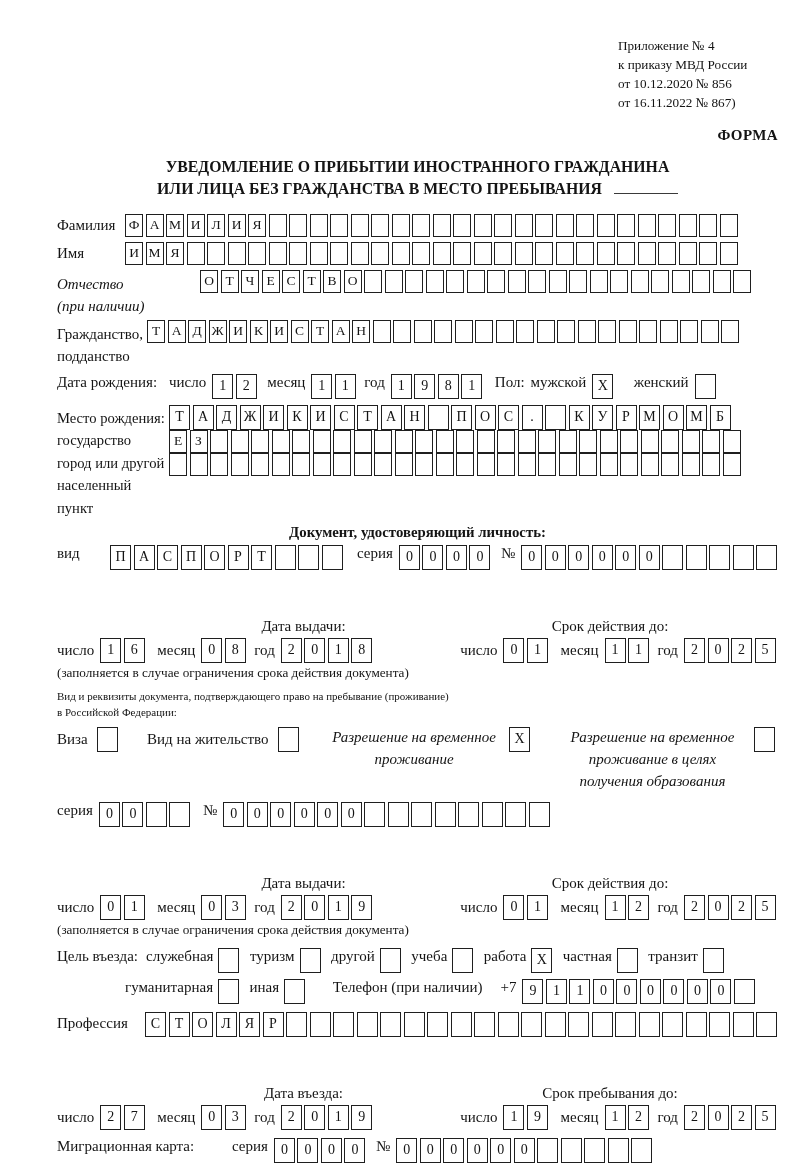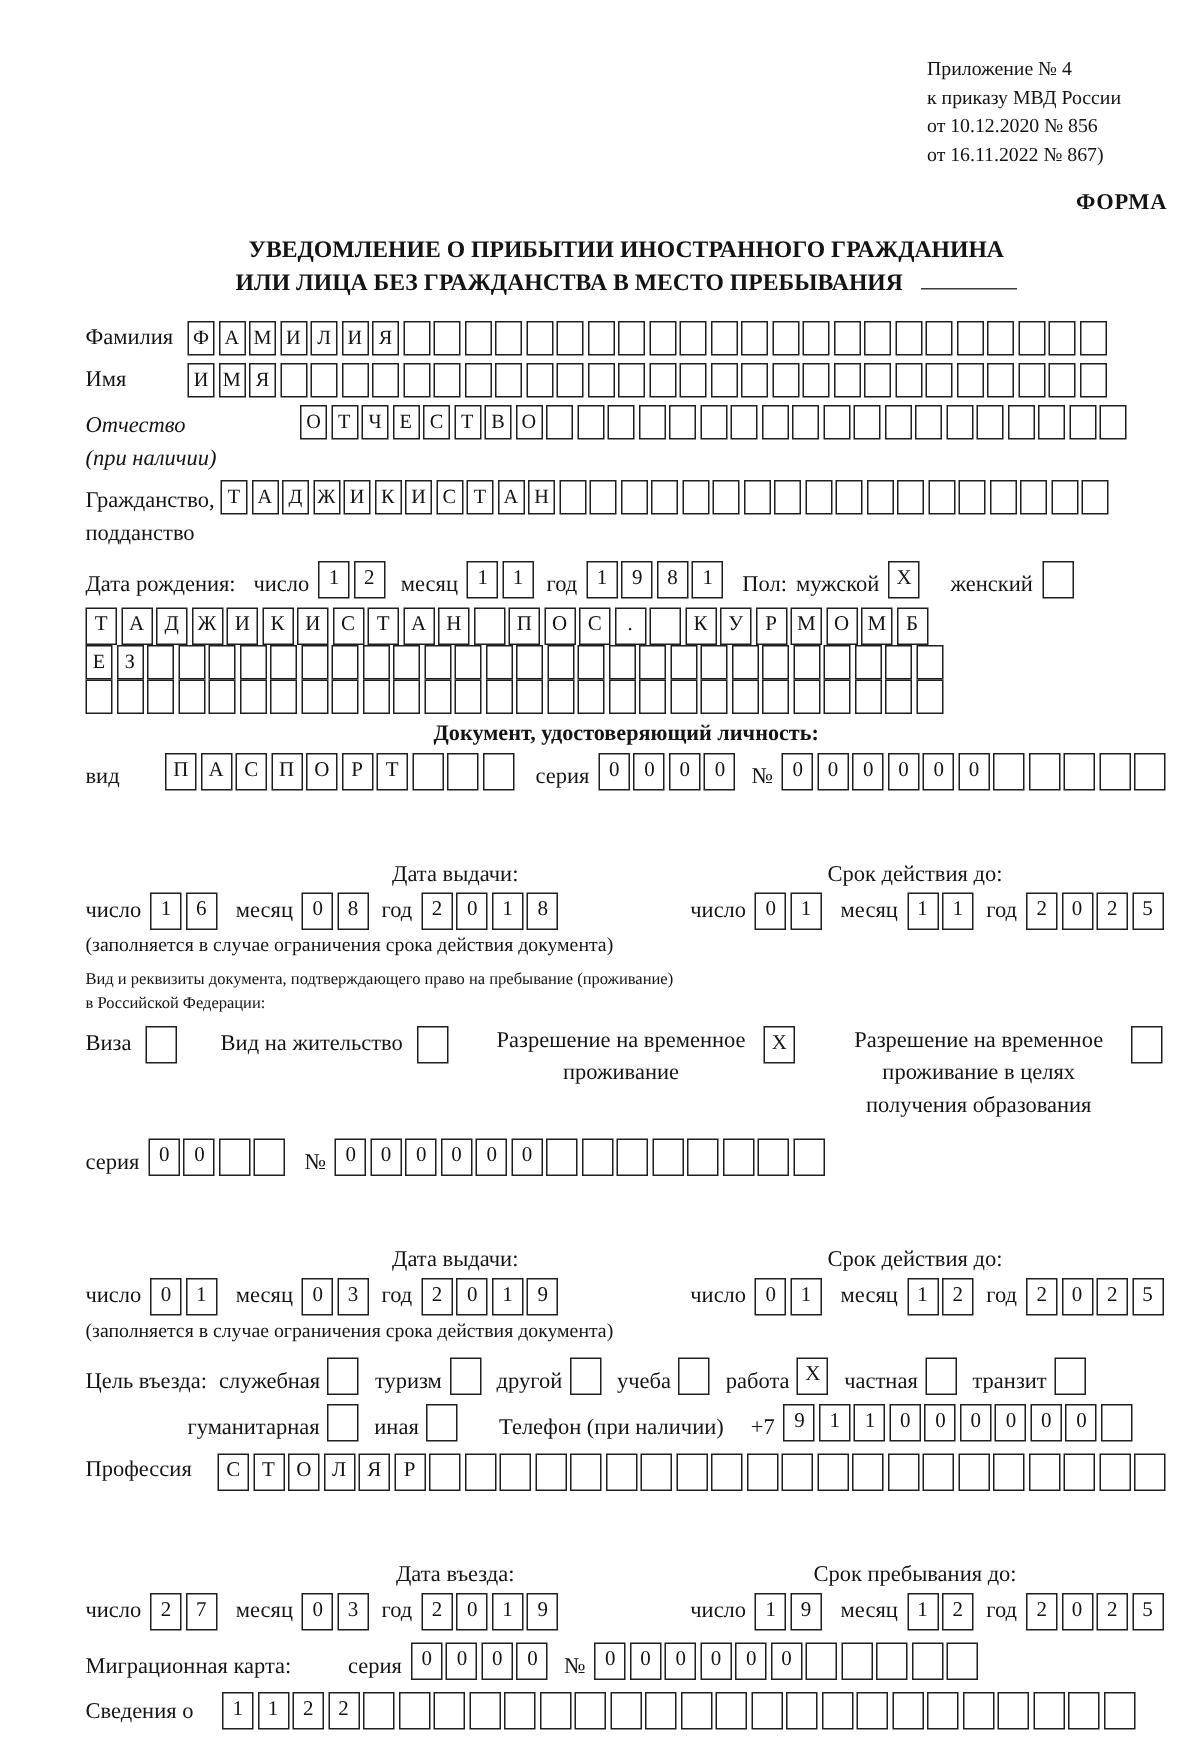--- a/index.html
+++ b/index.html
@@ -9,21 +9,21 @@
   .appendix{margin-left:auto;width:160px;font-size:13.2px;line-height:1.45;}
   .appendix .ed{margin-top:3px;}
   .forma{text-align:right;font-weight:bold;font-size:15px;margin-top:14px;letter-spacing:.4px;}
 
   .title{text-align:center;font-weight:bold;font-size:15.8px;margin-top:12px;line-height:1.4;}
   .blank-line{display:inline-block;width:64px;border-bottom:1.8px solid #3a3a3a;height:13px;margin-left:12px;}
 
   .sec-head{text-align:center;font-weight:bold;font-size:14.7px;margin-top:22px;}
 
   .frow{display:flex;flex-wrap:nowrap;align-items:flex-start;}
-  .aic{align-items:flex-end;}
+  .aic{align-items:flex-start;}
   .flabel{flex:0 0 auto;padding-top:3px;}
   .w68{width:68px;}.w90{width:90px;}.w143{width:143px;font-style:italic;}.w112{width:112px;}.w91{width:91px;}
   .multi div{line-height:22.5px;}
   .sub{line-height:22px;}
 
   .cells{display:inline-flex;flex-wrap:nowrap;flex:0 0 auto;}
   .cell{box-sizing:border-box;display:inline-block;flex:0 0 auto;width:18px;height:23px;border:1.5px solid #1f1f1f;margin-right:2.5px;text-align:center;font-size:13.5px;line-height:20px;}
   .cell.lg{width:21px;height:25px;line-height:22px;font-size:14px;}
   .box{vertical-align:middle;}
 
@@ -45,21 +45,21 @@
   .dhead{text-align:center;font-size:15px;margin-bottom:3px;}
   .dhead.offs{padding-left:108px;}
   .dline{display:flex;align-items:center;}
   .fine-note{font-size:13.2px;margin-top:2px;}
 
   .plain{font-size:11px;line-height:1.45;}
 
   .opts{display:flex;justify-content:space-between;align-items:flex-start;margin-top:6px;}
   .opt{display:flex;align-items:flex-start;flex:0 0 auto;}
   .olabel{margin-right:9px;padding-top:4px;}
-  .olabel.wrap{text-align:center;padding-top:0;line-height:1.45;}
+  .olabel.wrap{text-align:center;padding-top:0;line-height:1.45;font-style:italic;}
   .w172{width:172px;}.w186{width:186px;}
 
   .plabel{margin-left:8px;margin-right:5px;}
 </style>
 </head>
 <body>
 
 <div class="page">
 
   <div class="appendix">
@@ -244,20 +244,26 @@
         <span class="cell lg">1</span>
       </span>
     <span class="dlabel ml10">Пол:</span>
     <span class="dlabel">мужской</span>
     <span class="cell lg box">X</span>
     <span class="dlabel ml18">женский</span>
     <span class="cell lg box"></span>
   </div>
 
   <div class="frow mt6">
+    <div class="flabel w112 multi" style="padding-top:2px;font-size:14.6px">
+      <div>Место рождения:</div>
+      <div>государство</div>
+      <div>город или другой</div>
+      <div>населенный пункт</div>
+    </div>
     <div class="col">
       <div class="cells">
           <span class="cell lg">Т</span>
           <span class="cell lg">А</span>
           <span class="cell lg">Д</span>
           <span class="cell lg">Ж</span>
           <span class="cell lg">И</span>
           <span class="cell lg">К</span>
           <span class="cell lg">И</span>
           <span class="cell lg">С</span>

